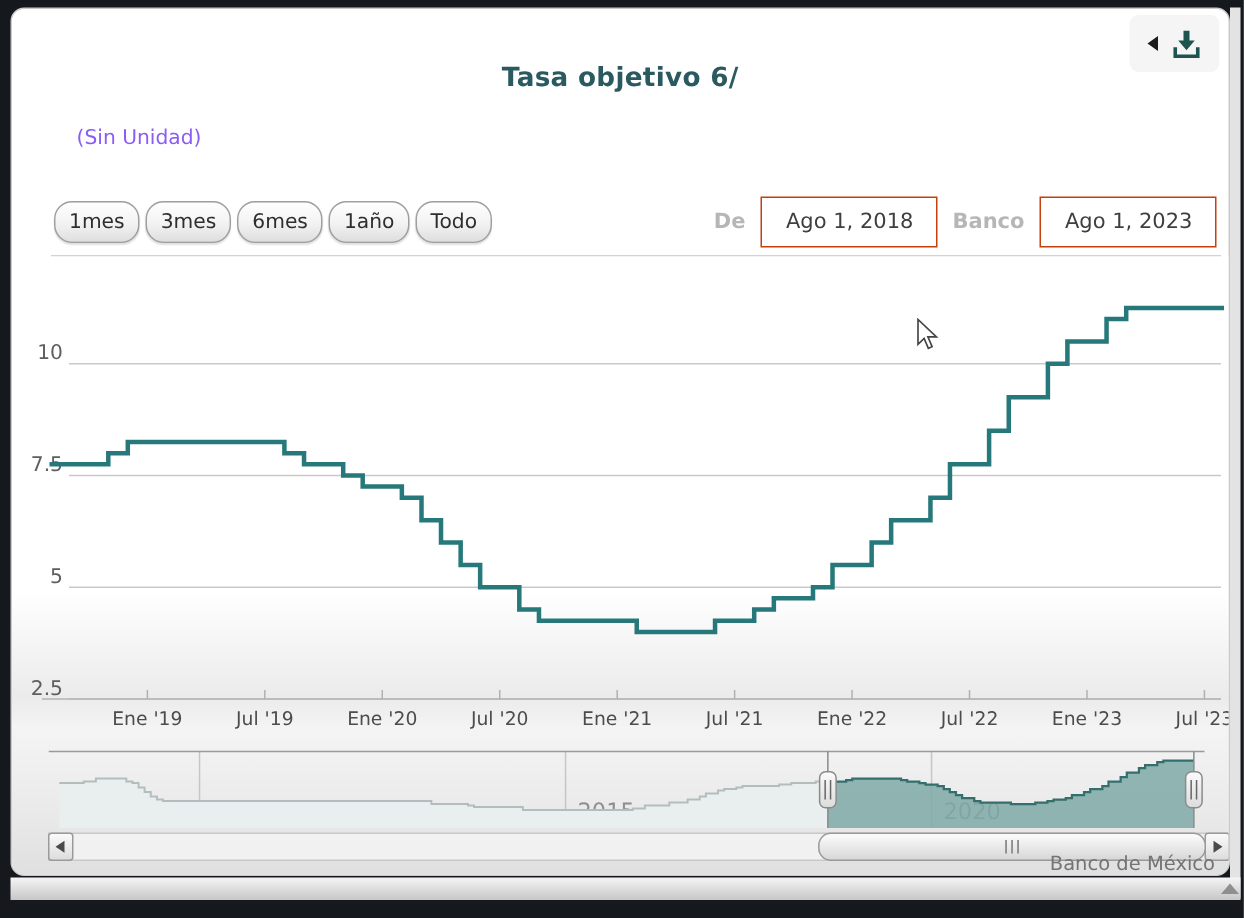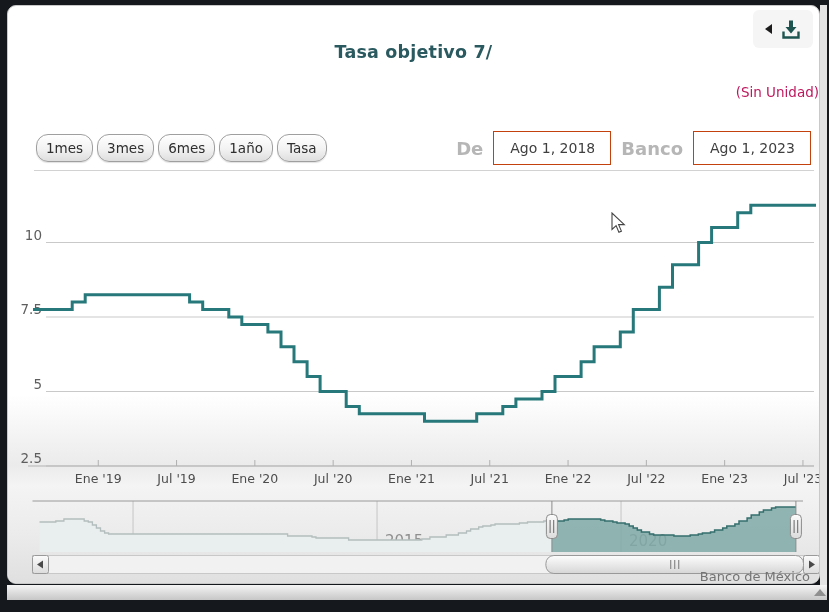--- a/index.html
+++ b/index.html
@@ -9,30 +9,30 @@
   .card{position:absolute;left:7px;top:5px;width:813px;height:579px;background:#fff;
         border:1px solid #c9c9c9;border-radius:9px;overflow:hidden;}
   
   .export-area{position:absolute;top:4px;right:6px;width:60px;height:38px;background:#f5f5f5;
                border-radius:6px;display:flex;align-items:center;justify-content:center;gap:9px;}
   .collapse-tri{width:0;height:0;border-top:5px solid transparent;border-bottom:5px solid transparent;
                 border-right:7px solid #1c1c1c;cursor:pointer;}
   
   .title{position:absolute;left:0;right:0;top:36px;text-align:center;font-size:17.5px;font-weight:bold;
          color:#2a5a60;letter-spacing:.2px;}
-  .subtitle{position:absolute;left:0;right:0;top:78px;text-align:right;font-size:13.5px;color:#be185d;}
+  .subtitle{position:absolute;left:0;right:0;top:78px;text-align:left;font-size:13.5px;color:#8b5cf6;padding-left:43px;}
   
   .controls{position:absolute;left:28px;right:8px;top:128px;height:28px;display:flex;
             justify-content:space-between;}
   .ranges{display:flex;gap:4px;}
   .rbtn{font-family:inherit;font-size:13.5px;color:#2e2e2e;padding:2px 9px 3px;border:1px solid #9f9f9f;
         border-radius:12px;background:linear-gradient(180deg,#ffffff 0%,#f2f2f2 55%,#dedede 100%);
         box-shadow:0 1px 1px rgba(0,0,0,.12);cursor:pointer;}
   .dates{display:flex;align-items:center;gap:10px;}
-  .dlabel{font-size:18px;font-weight:bold;color:#b6b6b6;}
+  .dlabel{font-size:14px;font-weight:bold;color:#b6b6b6;}
   .dinput{width:118px;height:24px;border:1px solid #c2410c;border-radius:0;text-align:center;
           font-family:inherit;font-size:14px;color:#3f3f3f;background:#fff;padding:16px;}
   .divider{position:absolute;left:26px;right:5px;top:164px;height:1px;background:#d2d2d2;}
   
   .chart{position:absolute;left:0;top:165px;width:813px;height:414px;
          background:linear-gradient(180deg,#ffffff 0%,#ffffff 54%,#ebebeb 71%,#f4f4f4 76%,#ebebeb 88%,#dfdfdf 100%);}
   .chart svg{display:block;width:813px;height:414px;overflow:hidden;}
   .ylab{font-family:"DejaVu Sans",sans-serif;font-size:13.5px;fill:#5e5e5e;}
   .xlab{font-family:"DejaVu Sans",sans-serif;font-size:12.5px;fill:#4c4c4c;}
   .navlab{font-family:"DejaVu Sans",sans-serif;font-size:15px;fill:#8f8f8f;}
@@ -56,30 +56,30 @@
 
     <div class="export-area">
       <span class="collapse-tri"></span>
       <svg width="20" height="21" viewBox="0 0 20 21" style="cursor:pointer">
         <rect x="8" y="1.5" width="4" height="7" fill="#1d5450"></rect>
         <polygon points="4.5,8 15.5,8 10,14.5" fill="#1d5450"></polygon>
         <path d="M2.5 12.5 V18.5 H17.5 V12.5" fill="none" stroke="#1d5450" stroke-width="2.4"></path>
       </svg>
     </div>
 
-    <div class="title">Tasa objetivo 7/</div>
+    <div class="title">Tasa objetivo 6/</div>
     <div class="subtitle">(Sin Unidad)</div>
 
     <div class="controls">
       <div class="ranges">
         <button class="rbtn">1mes</button>
         <button class="rbtn">3mes</button>
         <button class="rbtn">6mes</button>
         <button class="rbtn">1año</button>
-        <button class="rbtn">Tasa</button>
+        <button class="rbtn">Todo</button>
       </div>
       <div class="dates">
         <span class="dlabel">De</span>
         <input class="dinput" value="Ago 1, 2018" style="">
         <span class="dlabel">Banco</span>
         <input class="dinput" value="Ago 1, 2023" style="">
       </div>
     </div>
 
     <div class="divider"></div>

